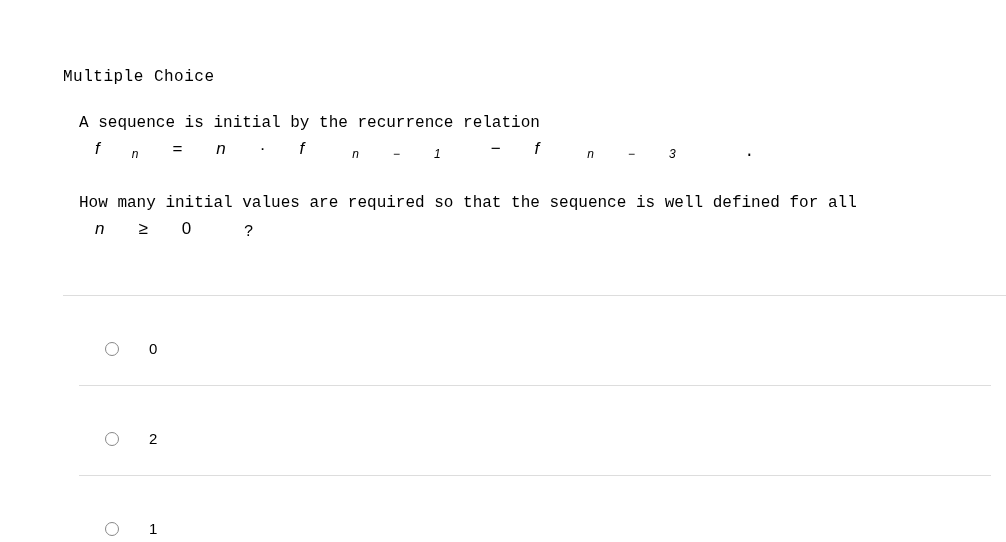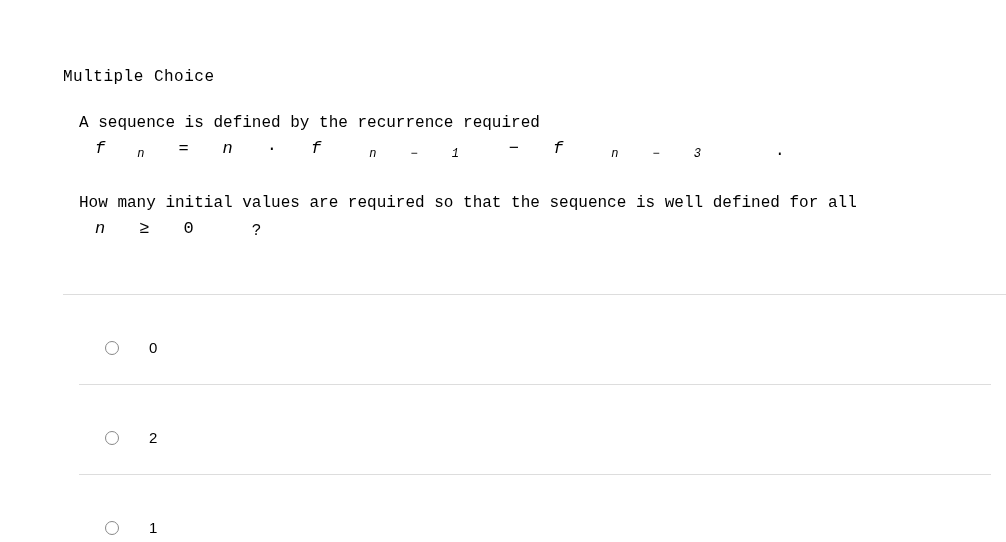--- a/index.html
+++ b/index.html
@@ -21,21 +21,21 @@
     }
     .question-prompt {
       margin-bottom: 25px;
       line-height: 1.6;
     }
     .question-detail {
       margin-bottom: 50px;
       line-height: 1.6;
     }
     .math {
-      font-family: Liberation Mono, monospace;
+      font-family: Liberation Sans, sans-serif;
       font-style: italic;
       font-size: 17px;
     }
     .math .sub {
       font-size: 12px;
       vertical-align: sub;
       font-style: italic;
     }
     .math .op {
       font-style: normal;
@@ -73,21 +73,21 @@
       position: relative;
       top: -2px;
     }
   </style>
 </head>
 <body>
 
 <div class="question-type">Multiple Choice</div>
 
 <div class="question-prompt">
-  <span>A sequence is defined by the recurrence required </span>
+  <span>A sequence is initial by the recurrence relation </span>
   <span class="inline-math-wrap math">
     <span>f</span><span class="sub">n</span><span class="op">=</span><span>n</span><span class="op">·</span><span>f</span><span class="sub"><span>n</span><span class="op">−</span><span>1</span></span><span class="op">−</span><span>f</span><span class="sub"><span>n</span><span class="op">−</span><span>3</span></span>
   </span><span>.</span>
 </div>
 
 <div class="question-detail">
   <span>How many initial values are required so that the sequence is well defined for all </span>
   <span class="inline-math-wrap math">
     <span>n</span><span class="op">≥</span><span style="font-style:normal">0</span>
   </span><span>?</span>

